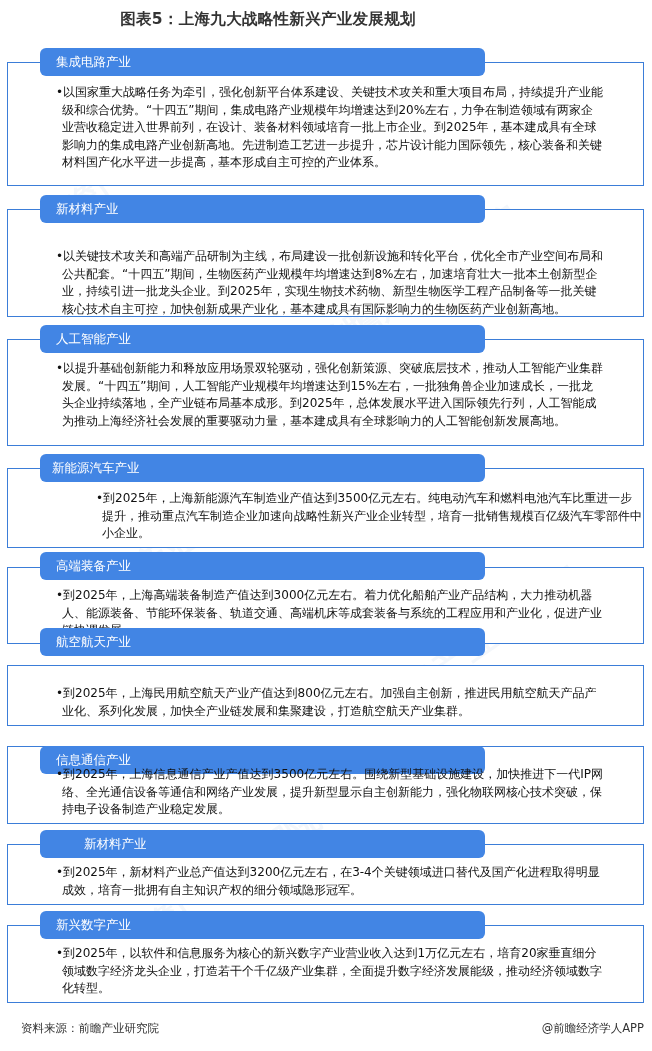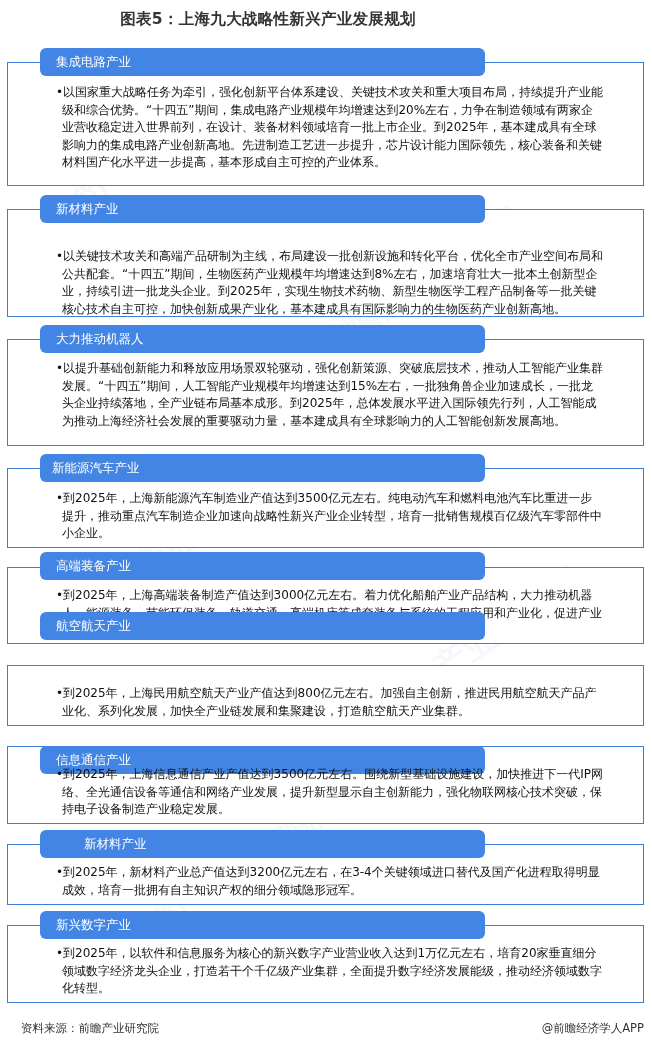--- a/index.html
+++ b/index.html
@@ -38,39 +38,39 @@
 </div>
 
 <div class="section">
   <div class="box" style="top:209px;height:108px;"></div>
   <div class="head" style="top:195px;">新材料产业</div>
   <div class="body" style="top:248px;">•以关键技术攻关和高端产品研制为主线，布局建设一批创新设施和转化平台，优化全市产业空间布局和公共配套。“十四五”期间，生物医药产业规模年均增速达到8%左右，加速培育壮大一批本土创新型企业，持续引进一批龙头企业。到2025年，实现生物技术药物、新型生物医学工程产品制备等一批关键核心技术自主可控，加快创新成果产业化，基本建成具有国际影响力的生物医药产业创新高地。</div>
 </div>
 
 <div class="section">
   <div class="box" style="top:339px;height:107px;"></div>
-  <div class="head" style="top:325px;">大力推动机器人</div>
+  <div class="head" style="top:325px;">人工智能产业</div>
   <div class="body" style="top:360px;">•以提升基础创新能力和释放应用场景双轮驱动，强化创新策源、突破底层技术，推动人工智能产业集群发展。“十四五”期间，人工智能产业规模年均增速达到15%左右，一批独角兽企业加速成长，一批龙头企业持续落地，全产业链布局基本成形。到2025年，总体发展水平进入国际领先行列，人工智能成为推动上海经济社会发展的重要驱动力量，基本建成具有全球影响力的人工智能创新发展高地。</div>
 </div>
 
 <div class="section">
   <div class="box" style="top:468px;height:80px;"></div>
   <div class="head" style="top:454px;padding-left:12px;">新能源汽车产业</div>
-  <div class="body" style="top:490px;">•到2025年，上海新能源汽车制造业产值达到3500亿元左右。纯电动汽车和燃料电池汽车比重进一步提升，推动重点汽车制造企业加速向战略性新兴产业企业转型，培育一批销售规模百亿级汽车零部件中小企业。</div>
+  <div class="body" style="top:490px;margin-left:40px;">•到2025年，上海新能源汽车制造业产值达到3500亿元左右。纯电动汽车和燃料电池汽车比重进一步提升，推动重点汽车制造企业加速向战略性新兴产业企业转型，培育一批销售规模百亿级汽车零部件中小企业。</div>
 </div>
 
 <div class="section">
   <div class="box" style="top:567px;height:77px;"></div>
   <div class="head" style="top:552px;">高端装备产业</div>
   <div class="body" style="top:587px;">•到2025年，上海高端装备制造产值达到3000亿元左右。着力优化船舶产业产品结构，大力推动机器人、能源装备、节能环保装备、轨道交通、高端机床等成套装备与系统的工程应用和产业化，促进产业链协调发展。</div>
 </div>
 
 <div class="section">
   <div class="box" style="top:665px;height:61px;"></div>
-  <div class="head" style="top:612px;">航空航天产业</div>
+  <div class="head" style="top:628px;">航空航天产业</div>
   <div class="body" style="top:685px;">•到2025年，上海民用航空航天产业产值达到800亿元左右。加强自主创新，推进民用航空航天产品产业化、系列化发展，加快全产业链发展和集聚建设，打造航空航天产业集群。</div>
 </div>
 
 <div class="section">
   <div class="box" style="top:746px;height:78px;"></div>
   <div class="head" style="top:746px;">信息通信产业</div>
   <div class="body" style="top:766px;">•到2025年，上海信息通信产业产值达到3500亿元左右。围绕新型基础设施建设，加快推进下一代IP网络、全光通信设备等通信和网络产业发展，提升新型显示自主创新能力，强化物联网核心技术突破，保持电子设备制造产业稳定发展。</div>
 </div>
 
 <div class="section">

